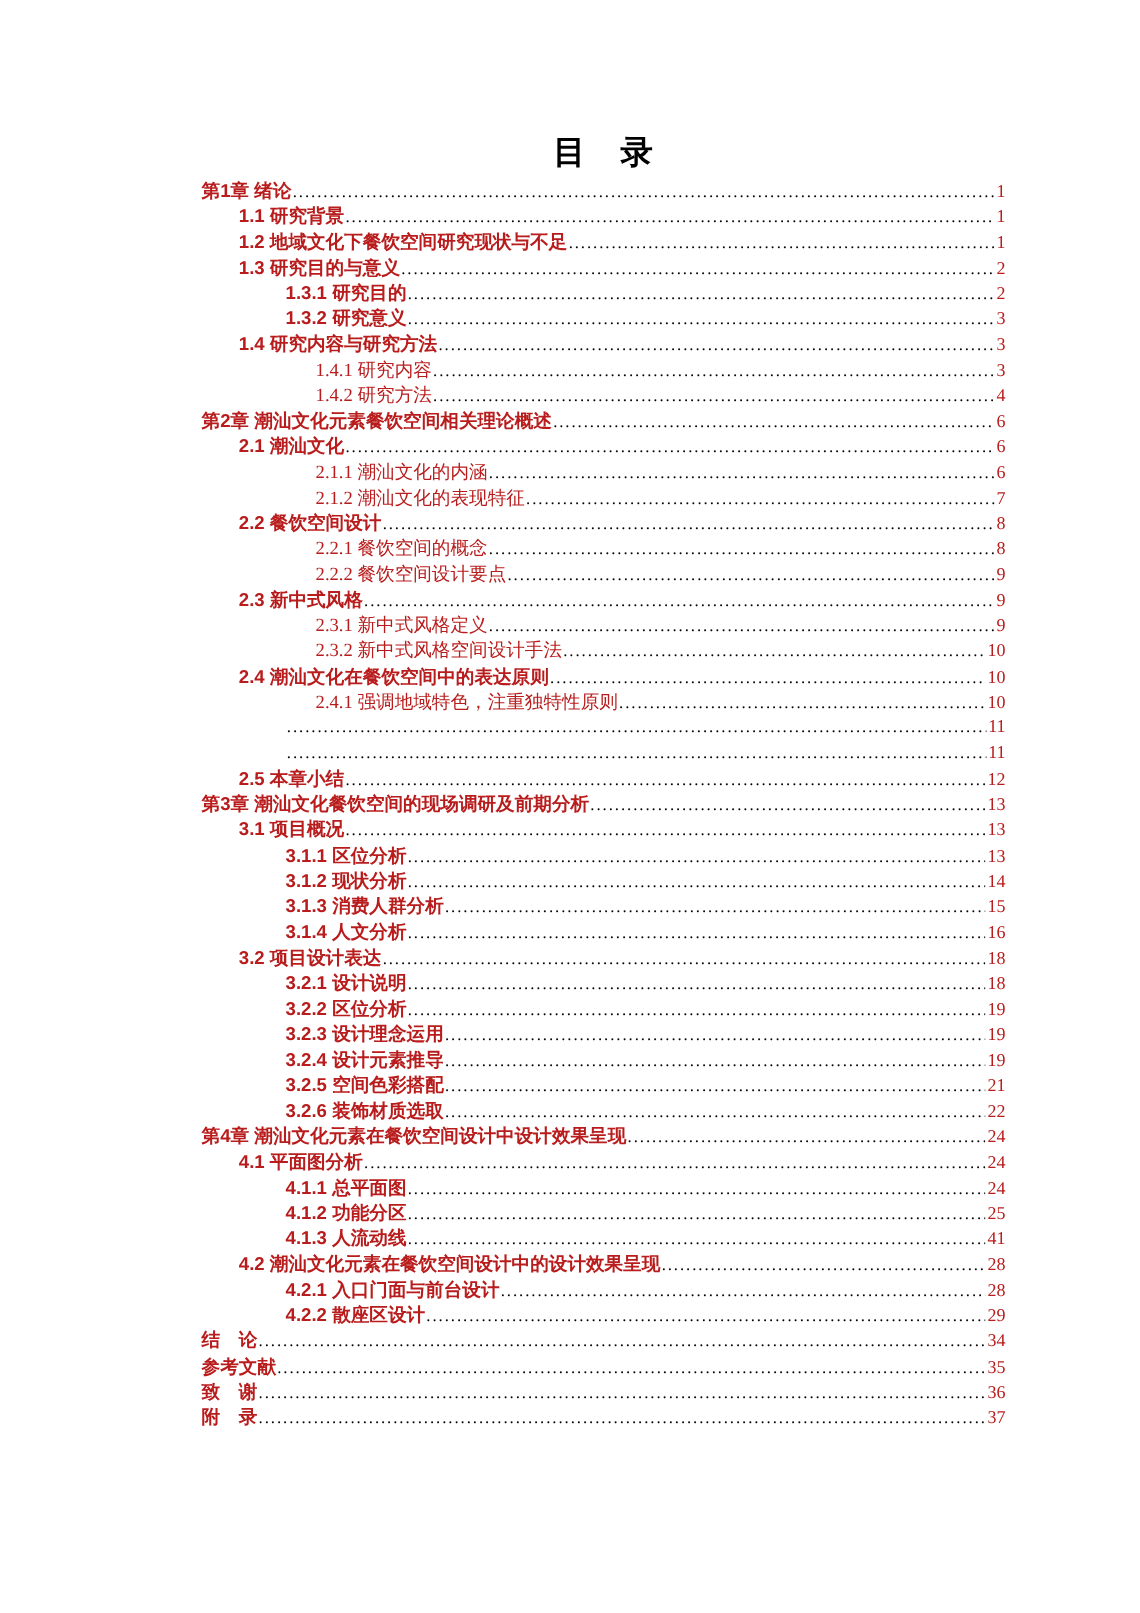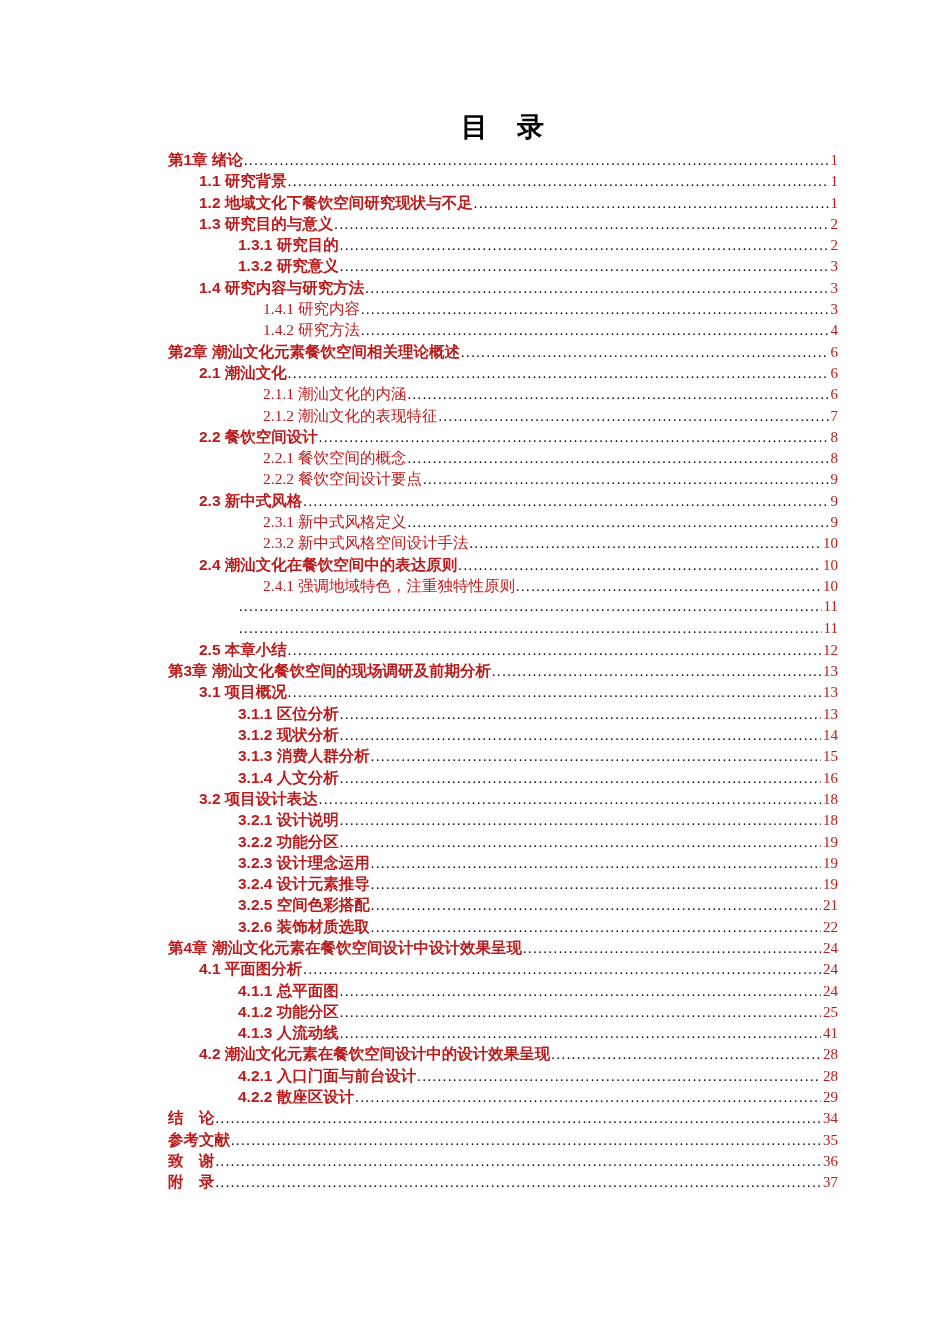--- a/index.html
+++ b/index.html
@@ -233,21 +233,21 @@
         <span class="label">3.2 项目设计表达</span>
         <span class="dots"></span>
         <span class="page-num">18</span>
       </div>
       <div class="row lv3 hei">
         <span class="label">3.2.1 设计说明</span>
         <span class="dots"></span>
         <span class="page-num">18</span>
       </div>
       <div class="row lv3 hei">
-        <span class="label">3.2.2 功能分区</span>
+        <span class="label">3.2.2 区位分析</span>
         <span class="dots"></span>
         <span class="page-num">19</span>
       </div>
       <div class="row lv3 hei">
         <span class="label">3.2.3 设计理念运用</span>
         <span class="dots"></span>
         <span class="page-num">19</span>
       </div>
       <div class="row lv3 hei">
         <span class="label">3.2.4 设计元素推导</span>

